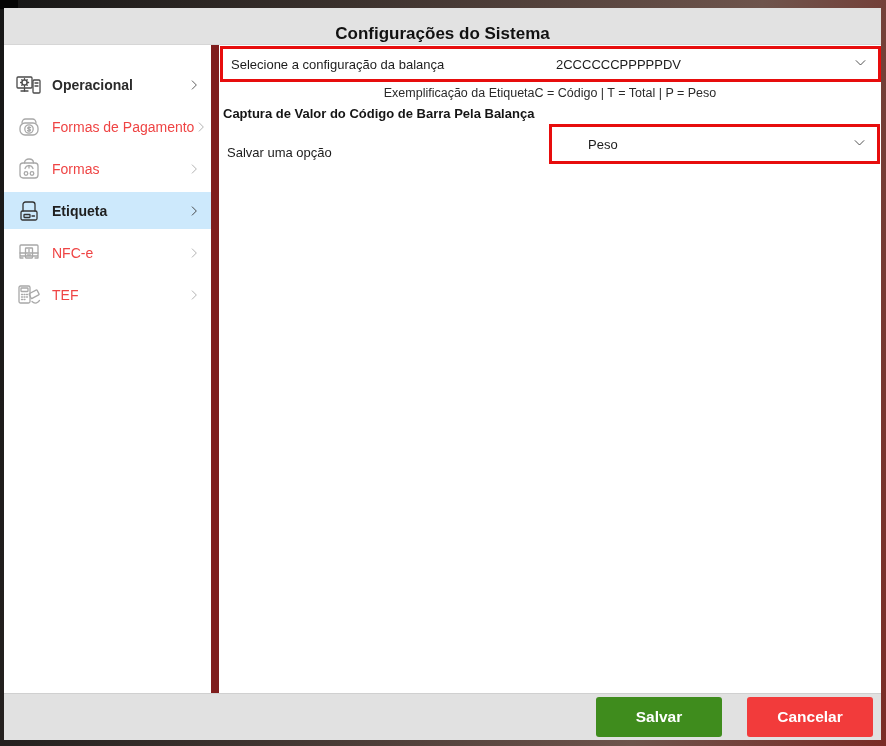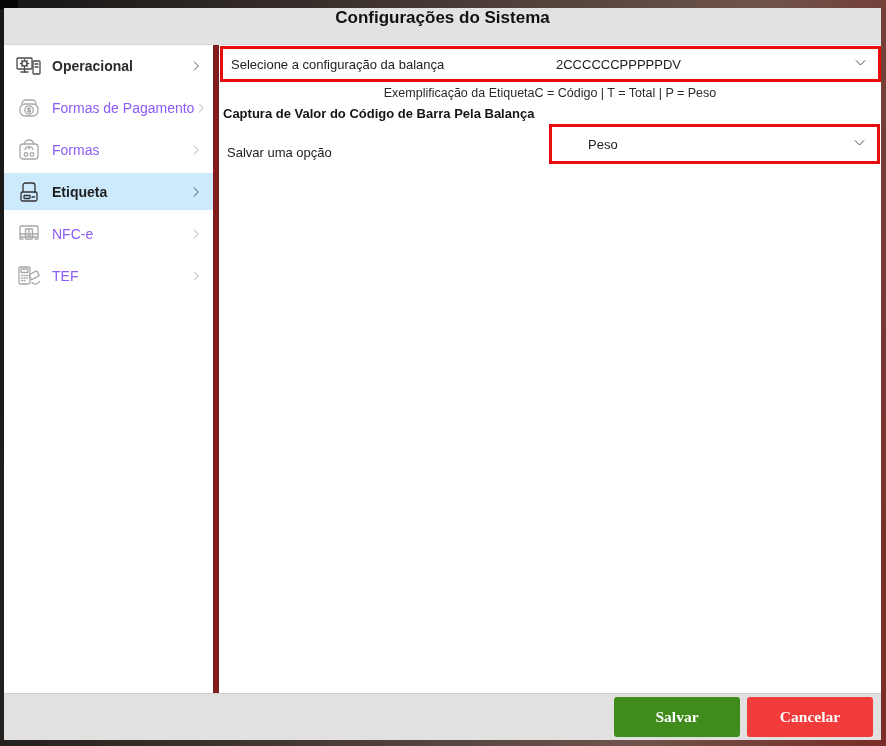--- a/index.html
+++ b/index.html
@@ -13,31 +13,31 @@
   *{margin:0;padding:0;box-sizing:border-box;}
   html,body{width:886px;height:746px;overflow:hidden;
     font-family:"Liberation Sans","DejaVu Sans",sans-serif;}
   .desktop{position:relative;width:886px;height:746px;
     background:linear-gradient(100deg,#161616 0%,#3c322e 35%,#6e544c 75%,#7a2c26 100%);}
   .corner-dark{position:absolute;left:0;top:0;width:18px;height:9px;background:#050505;}
   .window{position:absolute;left:4px;top:8px;right:5px;bottom:6px;
     background:#fff;display:flex;flex-direction:column;}
   
   .titlebar{height:37px;flex:none;background:var(--titlebar-gray);
-    display:flex;align-items:flex-start;justify-content:center;
+    display:flex;align-items:flex-end;justify-content:center;
     border-bottom:1px solid #d6d6d6;}
   .titlebar span{font-size:17px;font-weight:bold;color:#111;}
   
   .bodyrow{flex:1;display:flex;min-height:0;background:#fff;}
-  .sidebar{width:215px;flex:none;background:#fff;border-right:6px solid #7f1d1d;
-    padding-top:2px;}
+  .sidebar{width:215px;flex:none;background:#fff;border-right:8px solid #7f1d1d;
+    padding-top:21px;}
   .item{height:37px;margin-bottom:5px;display:flex;align-items:center;
     padding:0 10px 0 10px;cursor:pointer;}
   .item .ic{width:30px;height:28px;flex:none;display:flex;align-items:center;justify-content:center;}
-  .item .itxt{margin-left:8px;font-size:14px;color:#8b5cf6;flex:1;white-space:nowrap;}
+  .item .itxt{margin-left:8px;font-size:14px;color:#ef4444;flex:1;white-space:nowrap;}
   .item .chev{flex:none;display:flex;align-items:center;}
   .item svg{display:block;}
   .item .stroke{fill:none;stroke:#a8a8a8;stroke-width:1.3;stroke-linecap:round;stroke-linejoin:round;}
   .item .chevstroke{fill:none;stroke:#a8a8a8;stroke-width:1.5;stroke-linecap:round;stroke-linejoin:round;}
   .item--dark .itxt{color:#2b2b2b;font-weight:bold;}
   .item--dark .stroke,.item--dark .chevstroke{stroke:#4a4a4a;}
   .item--selected{background:var(--selected-blue);}
   .item--selected .itxt{color:#1f1f1f;font-weight:bold;}
   .item--selected .stroke,.item--selected .chevstroke{stroke:#333;}
   
@@ -53,21 +53,21 @@
   .option-row{position:relative;height:56px;}
   .option-row .lbl{position:absolute;left:8px;top:24px;}
   .combo{position:absolute;left:330px;right:1px;top:3px;height:40px;
     border:3px solid var(--highlight-red);background:#fff;}
   .combo .val{position:absolute;left:36px;top:50%;transform:translateY(-50%);}
   .combo .dd{position:absolute;right:10px;top:50%;transform:translateY(-50%);}
   .ddstroke{fill:none;stroke:#3a3a3a;stroke-width:1.4;stroke-linecap:round;stroke-linejoin:round;}
   
   .footer{height:47px;flex:none;background:var(--footer-gray);
     border-top:1px solid #d0d0d0;display:flex;align-items:center;
-    justify-content:flex-end;gap:7px;padding-right:8px;font-family:Liberation Serif, serif;}
+    justify-content:flex-end;gap:25px;padding-right:8px;}
   .btn{width:126px;height:40px;border:none;border-radius:3px;color:#fff;
     font-family:inherit;font-size:15.5px;font-weight:bold;cursor:pointer;}
   .btn-save{background:var(--save-green);}
   .btn-cancel{background:var(--cancel-red);}
 </style>
 </head>
 <body>
 
 <div class="desktop">
   <div class="corner-dark"></div>

